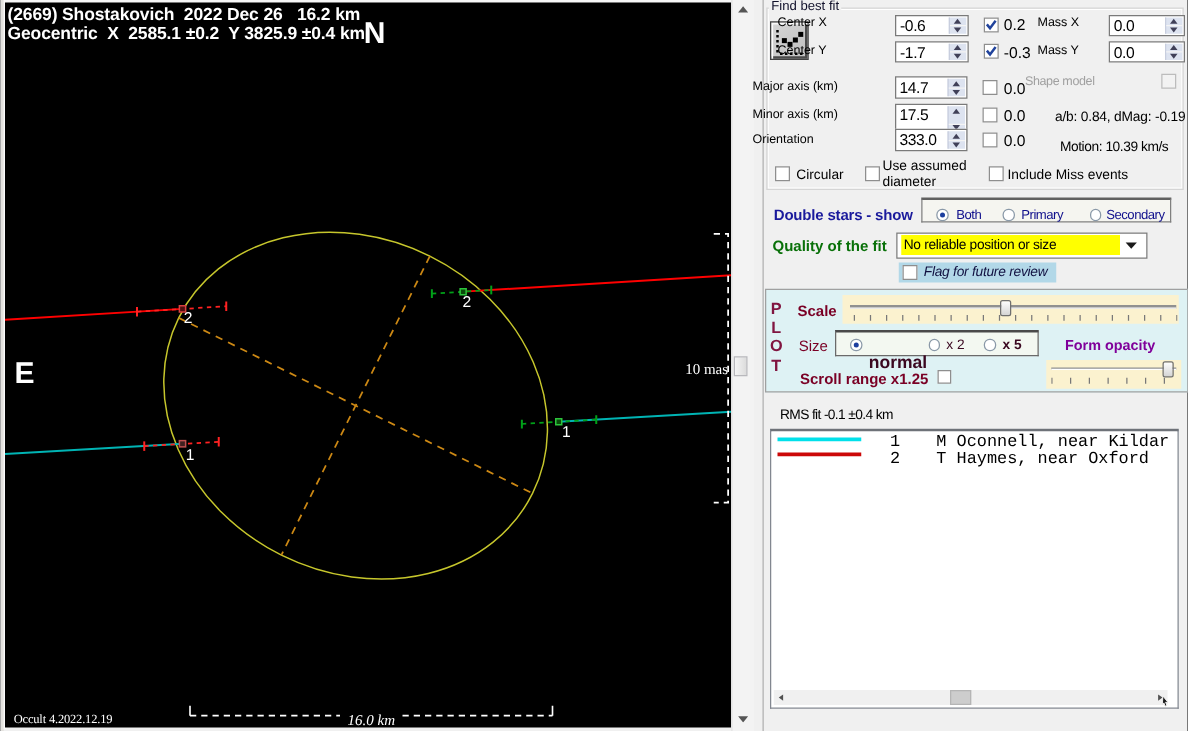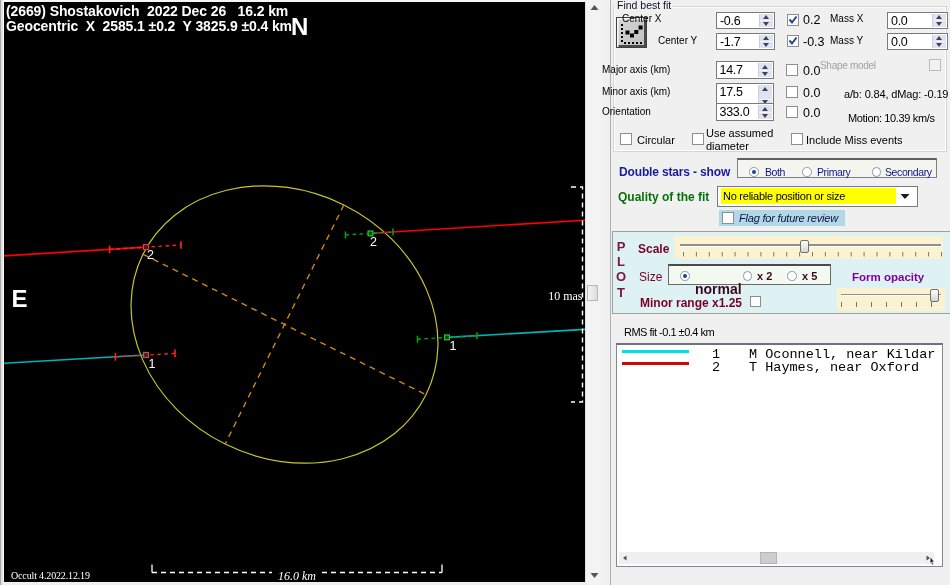--- a/index.html
+++ b/index.html
@@ -98,21 +98,21 @@
       <rect x="20" y="25" width="2" height="2"></rect>
       <rect x="24" y="25" width="2" height="2"></rect>
 <rect x="9.5" y="13.5" width="4" height="4"></rect>
       <rect x="14" y="16.5" width="4" height="4"></rect>
       <rect x="18.3" y="13" width="4" height="4"></rect>
       <rect x="22.6" y="8.5" width="4" height="4"></rect>
 </g>
   </svg>
 
 <div class="rlbl" style="left:622px;top:13px;width:87px">Center X</div>
-<div class="rlbl" style="left:658px;top:34.5px;width:87px">Center Y</div>
+<div class="rlbl" style="left:622px;top:34.5px;width:87px">Center Y</div>
 <div class="rlbl" style="left:602px;top:63.5px;width:110px">Major axis (km)</div>
 <div class="rlbl" style="left:602px;top:86px;width:110px">Minor axis (km)</div>
 <div class="rlbl" style="left:602px;top:106px;width:110px">Orientation</div>
 
 <div class="spin" style="left:716px;top:11.5px;width:58.5px;height:17px">
     <span class="v">-0.6</span>
     <span class="ud">
       <span class="u"></span>
       <span class="d"></span>
     </span>
@@ -221,33 +221,33 @@
     <g stroke="#787878" stroke-width="1">
 <path d="M3.5 1 V5.5 M16.4 1 V5.5 M29.3 1 V5.5 M42.2 1 V5.5 M55.1 1 V5.5 M68 1 V5.5 M80.9 1 V5.5 M93.8 1 V5.5 M106.7 1 V5.5 M119.6 1 V5.5 M132.5 1 V5.5 M145.4 1 V5.5 M158.3 1 V5.5 M171.2 1 V5.5 M184.1 1 V5.5 M197 1 V5.5 M209.9 1 V5.5 M222.8 1 V5.5 M235.7 1 V5.5 M248.6 1 V5.5 M261.5 1 V5.5"></path>
     </g>
   </svg>
 <div class="abs" style="left:799.5px;top:239.5px;width:9px;height:13px;background:linear-gradient(#fdfdfd,#d5d5d5);border:1px solid #707070;border-radius:2px;box-sizing:border-box"></div>
 <div class="abs" style="left:639px;top:269.5px;font-size:12px;font-weight:normal;color:#7a0025">Size</div>
 <div class="abs" style="left:668px;top:263.5px;width:163px;height:21.5px;background:#f3f8f1;border:1px solid #6a6a6a;border-top:2px solid #4a4a4a;box-sizing:border-box"></div>
 <div class="rad on" style="left:680px;top:271px"></div>
 <div class="abs" style="left:695px;top:281px;font-size:14px;font-weight:bold;color:#3a0820">normal</div>
 <div class="rad" style="left:742.5px;top:271px"></div>
-<div class="abs" style="left:757px;top:270px;font-size:11px;font-weight:bold;color:#3a0820">x 2</div>
+<div class="abs" style="left:757px;top:270px;font-size:11px;font-weight:normal;color:#3a0820">x 2</div>
 <div class="rad" style="left:787px;top:271px"></div>
 <div class="abs" style="left:802px;top:270px;font-size:11px;font-weight:bold;color:#3a0820">x 5</div>
 <div class="abs" style="left:852px;top:270.5px;font-size:11.5px;font-weight:bold;color:#80009a">Form opacity</div>
 <div class="abs" style="left:837px;top:287.5px;width:108px;height:23px;background:#fbf2cf"></div>
 <div class="abs" style="left:841px;top:293.5px;width:100px;height:1.5px;background:#909090;border-bottom:1px solid #fff"></div>
 <svg class="abs" style="left:841px;top:301.5px" width="101" height="7" viewBox="0 0 101 7">
     <g stroke="#787878" stroke-width="1">
       <path d="M0.5 0 V5 M15.5 0 V5 M30.5 0 V5 M45.5 0 V5 M60.5 0 V5 M75.5 0 V5 M90.5 0 V5"></path>
     </g>
   </svg>
 <div class="abs" style="left:929.5px;top:289px;width:9px;height:13px;background:linear-gradient(#fdfdfd,#d5d5d5);border:1px solid #707070;border-radius:2px;box-sizing:border-box"></div>
-<div class="abs" style="left:640px;top:295.5px;font-size:12px;font-weight:bold;color:#7a0025">Minor range x1.25</div>
+<div class="abs" style="left:640px;top:295.5px;font-size:12px;font-weight:bold;color:#7a0025">Scroll range x1.25</div>
 <div class="cb" style="left:749.5px;top:295.5px;width:11px;height:11px"></div>
 
 <div class="abs" style="left:624px;top:325.5px;font-size:11px;letter-spacing:-0.5px">RMS fit -0.1 ±0.4 km</div>
 <div class="abs" style="left:616px;top:343px;width:327px;height:224px;background:#fff;border:1px solid #828790;border-top:2px solid #6e7278;box-sizing:border-box"></div>
 <div class="abs" style="left:622px;top:349.5px;width:67px;height:3px;background:#00e0ea"></div>
 <div class="abs" style="left:622px;top:362px;width:67px;height:3px;background:#cc0808"></div>
 <div class="abs" style="left:712px;top:347px;font-family:'Liberation Mono',monospace;font-size:13.5px;white-space:pre">1</div>
 <div class="abs" style="left:749px;top:347px;font-family:'Liberation Mono',monospace;font-size:13.5px;white-space:pre">M Oconnell, near Kildar</div>
 <div class="abs" style="left:712px;top:359.5px;font-family:'Liberation Mono',monospace;font-size:13.5px;white-space:pre">2</div>
 <div class="abs" style="left:749px;top:359.5px;font-family:'Liberation Mono',monospace;font-size:13.5px;white-space:pre">T Haymes, near Oxford</div>

